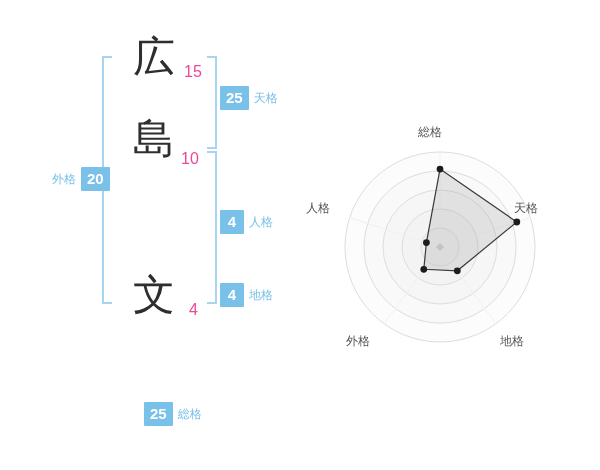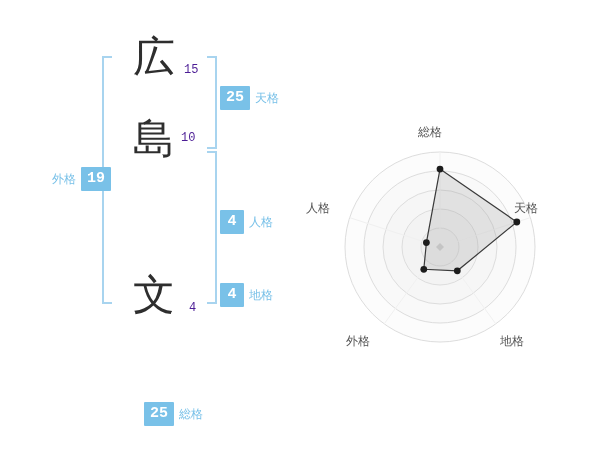--- a/index.html
+++ b/index.html
@@ -4,35 +4,35 @@
 <style>
   html,body{margin:0;padding:0;background:#fff;}
   .stage{
     position:relative;width:600px;height:470px;background:#ffffff;overflow:hidden;
     font-family:"Liberation Sans","DejaVu Sans",sans-serif;
   }
   .kanji{
     position:absolute;left:133px;font-size:42px;line-height:1.1;color:#2e2e2e;
   }
   .stroke-num{
-    position:absolute;font-size:12px;color:#4c1d95;font-family:Liberation Mono, monospace;
+    position:absolute;font-size:16px;color:#ec4899;
   }
   .bracket{position:absolute;width:8px;}
   .bracket.left{
     border-left:2px solid var(--bracket);
     border-top:2px solid var(--bracket);
     border-bottom:2px solid var(--bracket);
   }
   .bracket.right{
     border-right:2px solid var(--bracket);
     border-top:2px solid var(--bracket);
     border-bottom:2px solid var(--bracket);
   }
   .kaku-row{
-    position:absolute;display:flex;align-items:center;gap:5px;font-family:Liberation Mono, monospace;
+    position:absolute;display:flex;align-items:center;gap:5px;
   }
   .badge{
     background:var(--accent);color:#ffffff;font-size:15px;font-weight:bold;
     padding:3px 6px;min-width:12px;text-align:center;border-radius:1px;line-height:18px;
   }
   .kaku-label{color:var(--accent);font-size:12px;}
   .radar-svg{position:absolute;left:330px;top:137px;}
   .ring{fill:rgba(130,130,130,0.028);stroke:#dddddd;stroke-width:1;}
   .spoke{stroke:#f0f0f0;stroke-width:1;}
   .poly{fill:rgba(150,150,150,0.22);stroke:#3a3a3a;stroke-width:1.2;}
@@ -42,32 +42,32 @@
 </style>
 </head>
 <body>
 
 <div class="stage">
 
   <div class="kanji" style="top:34px">広</div>
   <div class="stroke-num" style="left:184px;top:63px">15</div>
 
   <div class="kanji" style="top:116px">島</div>
-  <div class="stroke-num" style="left:181px;top:131px">10</div>
+  <div class="stroke-num" style="left:181px;top:150px">10</div>
 
   <div class="kanji" style="top:272px">文</div>
   <div class="stroke-num" style="left:189px;top:301px">4</div>
 
   <div class="bracket left" style="left:102px;top:56px;height:244px"></div>
   <div class="bracket right" style="left:207px;top:56px;height:89px"></div>
   <div class="bracket right" style="left:207px;top:151px;height:149px"></div>
 
   <div class="kaku-row" style="left:52px;top:167px">
     <span class="kaku-label">外格</span>
-    <span class="badge">19</span>
+    <span class="badge">20</span>
   </div>
 
   <div class="kaku-row" style="left:220px;top:86px">
     <span class="badge">25</span>
     <span class="kaku-label">天格</span>
   </div>
 
   <div class="kaku-row" style="left:220px;top:210px">
     <span class="badge">4</span>
     <span class="kaku-label">人格</span>

